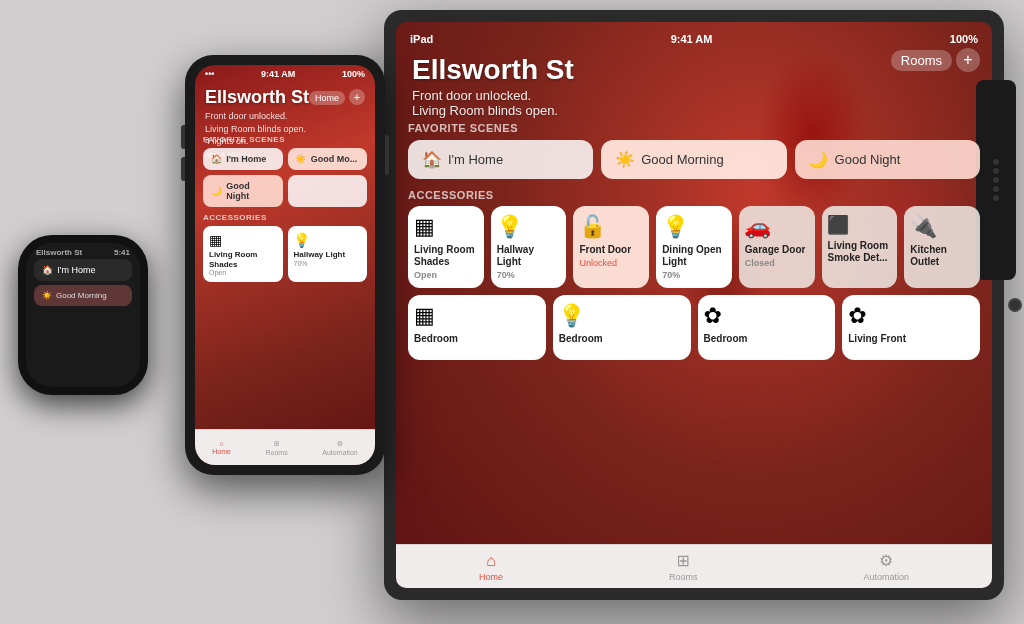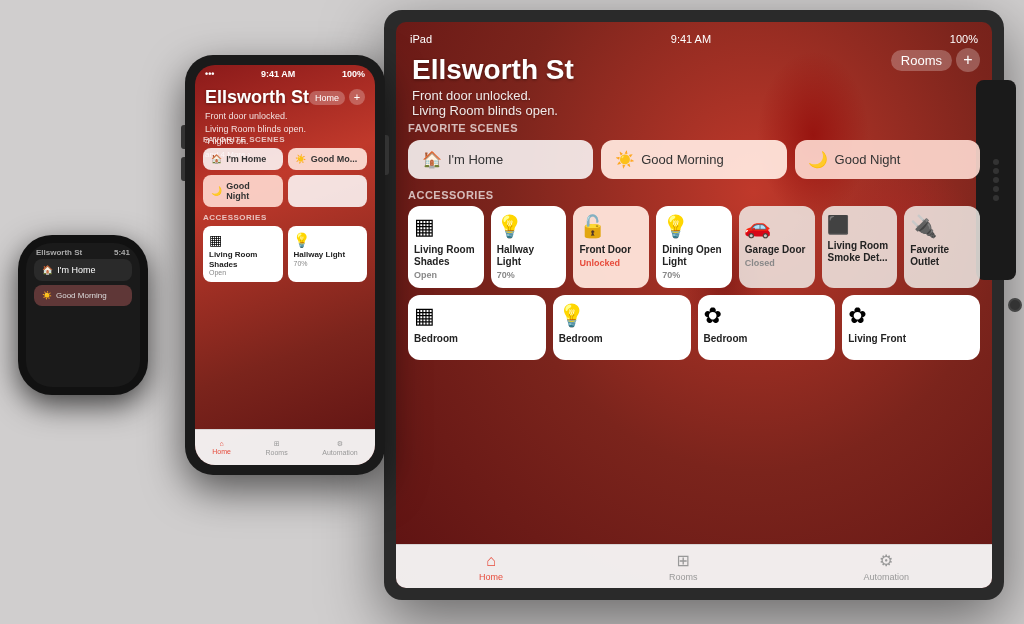--- a/index.html
+++ b/index.html
@@ -65,21 +65,21 @@
     .ipad-status-bar {
       position: absolute;
       top: 0; left: 0; right: 0;
       height: 24px;
       display: flex;
       align-items: center;
       justify-content: space-between;
       padding: 17px 14px;
       font-size: 11px;
       color: white;
-      font-weight: 400;
+      font-weight: 700;
       z-index: 10;
     }
 
     .ipad-header {
       position: absolute;
       top: 24px; left: 0; right: 0;
       padding: 8px 16px 0;
       z-index: 10;
     }
     .ipad-title {
@@ -181,21 +181,21 @@
       font-weight: 600;
       color: #222;
       line-height: 1.2;
     }
     .accessory-status {
       font-size: 9px;
       color: #888;
       margin-top: 2px;
       font-weight: bold;
     }
-    .accessory-status.alert { color: #e74c3c; font-weight: 700; }
+    .accessory-status.alert { color: #e74c3c; font-weight: 400; }
 
     
     .accessories-grid-row2 {
       display: grid;
       grid-template-columns: repeat(4, 1fr);
       gap: 7px;
       margin-top: 7px;
     }
 
     .ipad-tab-bar {
@@ -644,21 +644,21 @@
             <div class="accessory-name">Garage Door</div>
             <div class="accessory-status">Closed</div>
           </div>
           <div class="accessory-card muted">
             <div class="accessory-icon" style="font-size:18px;">⬛</div>
             <div class="accessory-name">Living Room Smoke Det...</div>
             <div class="accessory-status"></div>
           </div>
           <div class="accessory-card muted">
             <div class="accessory-icon">🔌</div>
-            <div class="accessory-name">Favorite Outlet</div>
+            <div class="accessory-name">Kitchen Outlet</div>
             <div class="accessory-status"></div>
           </div>
         </div>
 
         <div class="accessories-grid-row2">
           <div class="accessory-card" style="min-height:65px;">
             <div class="accessory-icon">▦</div>
             <div class="accessory-name">Bedroom</div>
           </div>
           <div class="accessory-card" style="min-height:65px;">

